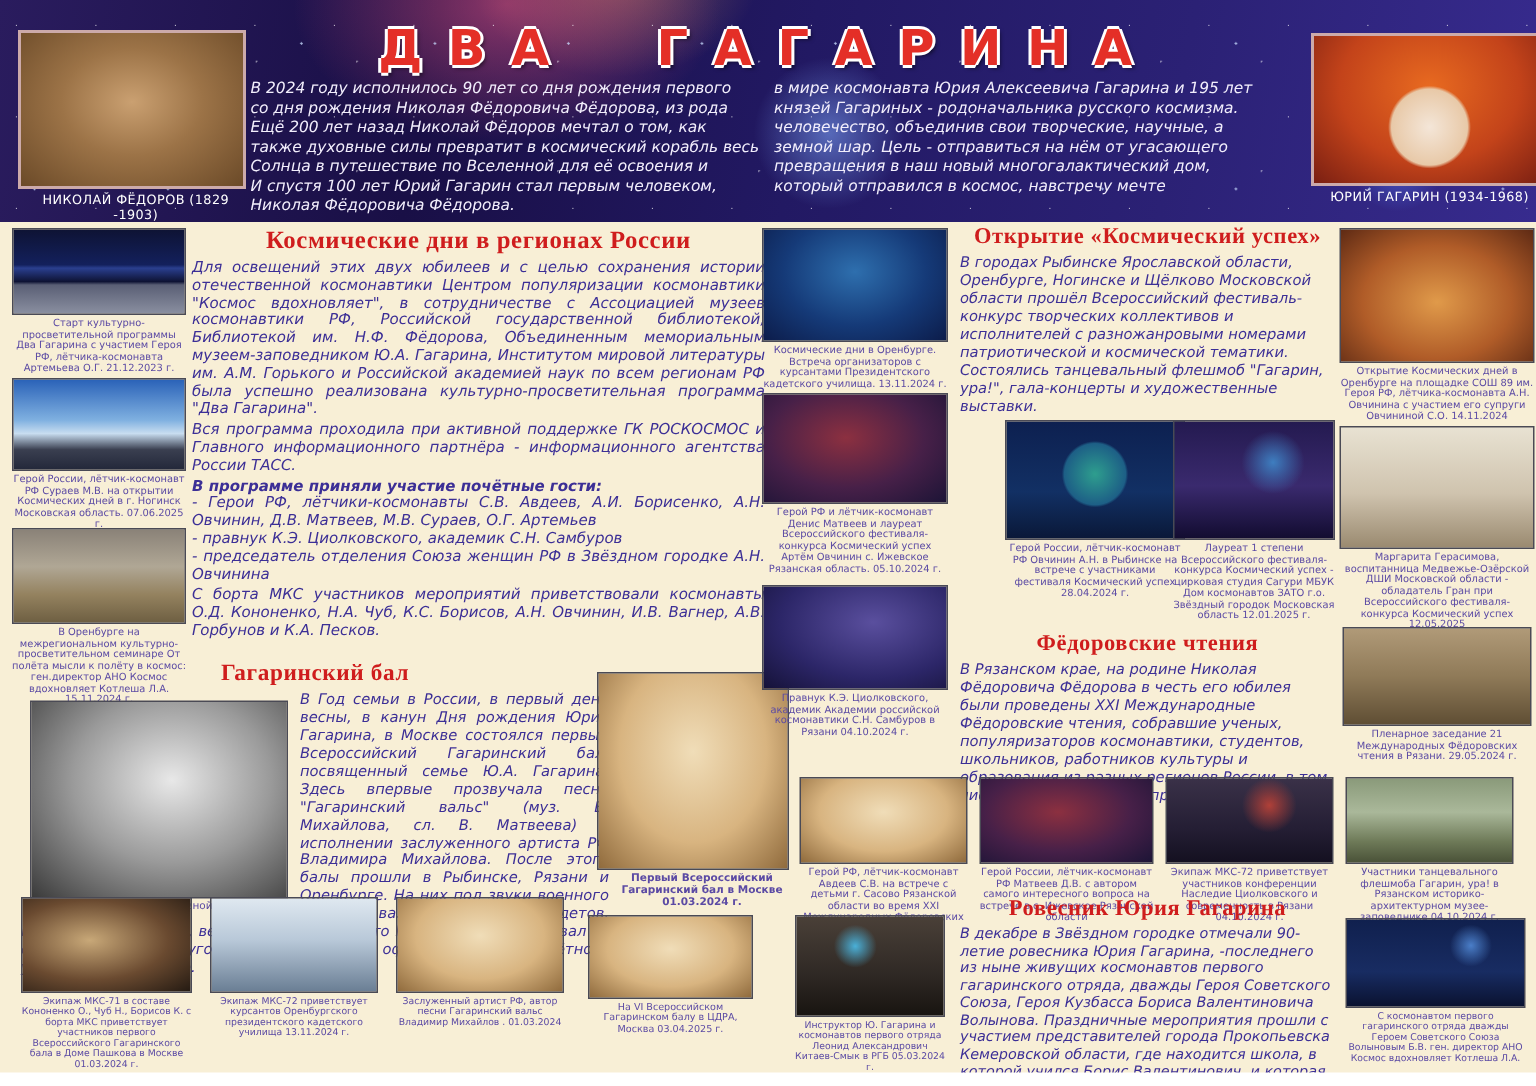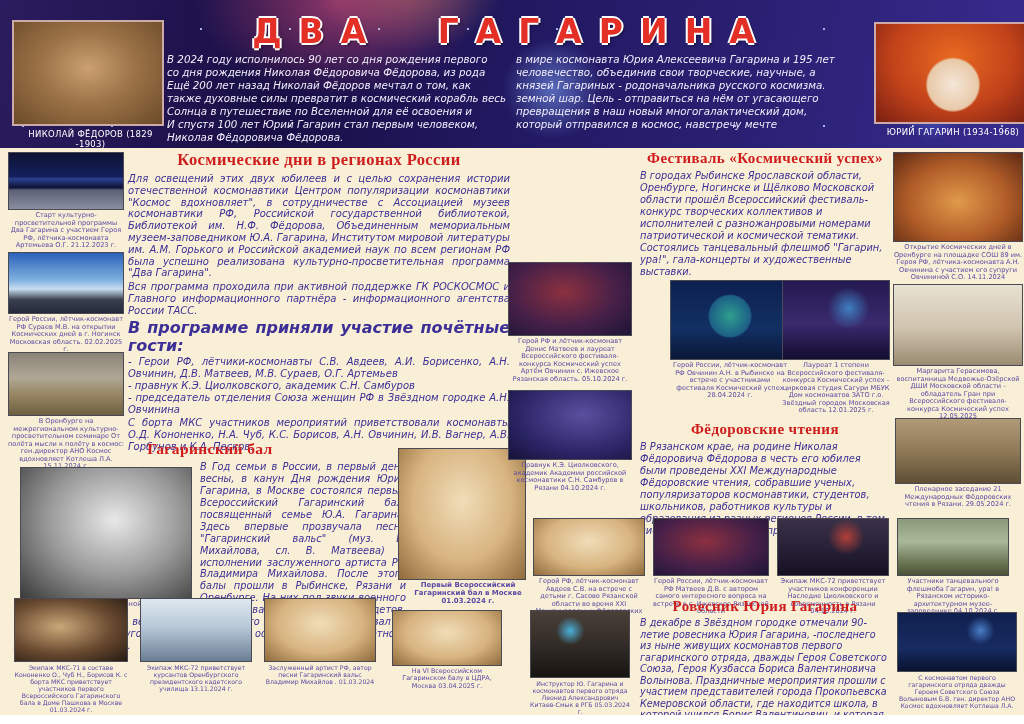--- a/index.html
+++ b/index.html
@@ -82,46 +82,46 @@
       <div>В 2024 году исполнилось 90 лет со дня рождения первого</div>
       <div>со дня рождения Николая Фёдоровича Фёдорова, из рода</div>
       <div>Ещё 200 лет назад Николай Фёдоров мечтал о том, как</div>
       <div>также духовные силы превратит в космический корабль весь</div>
       <div>Солнца в путешествие по Вселенной для её освоения и</div>
       <div>И спустя 100 лет Юрий Гагарин стал первым человеком,</div>
       <div>Николая Фёдоровича Фёдорова.</div>
     </div>
     <div id="introR" class="intro">
       <div>в мире космонавта Юрия Алексеевича Гагарина и 195 лет</div>
+      <div>князей Гагариных - родоначальника русского космизма.</div>
       <div>человечество, объединив свои творческие, научные, а</div>
-      <div>князей Гагариных - родоначальника русского космизма.</div>
       <div>земной шар. Цель - отправиться на нём от угасающего</div>
       <div>превращения в наш новый многогалактический дом,</div>
       <div>который отправился в космос, навстречу мечте</div>
     </div>
   </div>
 
   <div class="card" style="left:8px;top:152px;width:116px;">
     <div class="ph t-tass" style="width:116px;height:58px;"></div>
     <div class="cap">Старт культурно-просветительной программы Два Гагарина с участием Героя РФ, лётчика-космонавта Артемьева О.Г. 21.12.2023 г.</div>
   </div>
   <div class="card" style="left:8px;top:252px;width:116px;">
     <div class="ph t-sky" style="width:116px;height:62px;"></div>
-    <div class="cap">Герой России, лётчик-космонавт РФ Сураев М.В. на открытии Космических дней в г. Ногинск Московская область. 02.02.2025 г.</div>
+    <div class="cap">Герой России, лётчик-космонавт РФ Сураев М.В. на открытии Космических дней в г. Ногинск Московская область. 07.06.2025 г.</div>
   </div>
   <div class="card" style="left:8px;top:352px;width:116px;">
     <div class="ph t-expo" style="width:116px;height:64px;"></div>
     <div class="cap">В Оренбурге на межрегиональном культурно-просветительном семинаре От полёта мысли к полёту в космос: ген.директор АНО Космос вдохновляет Котлеша Л.А. 15.11.2024 г.</div>
   </div>
 
   <div class="col" style="left:128px;top:150px;width:382px;">
     <div class="sec-h" style="font-size:16.5px;">Космические дни в регионах России</div>
     <div class="para" style="font-size:10px;line-height:1.18;margin-top:3px;">Для освещений этих двух юбилеев и с целью сохранения истории отечественной космонавтики Центром популяризации космонавтики "Космос вдохновляет", в сотрудничестве с Ассоциацией музеев космонавтики РФ, Российской государственной библиотекой, Библиотекой им. Н.Ф. Фёдорова, Объединенным мемориальным музеем-заповедником Ю.А. Гагарина, Институтом мировой литературы им. А.М. Горького и Российской академией наук по всем регионам РФ была успешно реализована культурно-просветительная программа "Два Гагарина".</div>
     <div class="para" style="font-size:10px;line-height:1.18;margin-top:2px;">Вся программа проходила при активной поддержке ГК РОСКОСМОС и Главного информационного партнёра - информационного агентства России ТАСС.</div>
-    <div class="para bl" style="font-size:16px;line-height:1.18;margin-top:2px;">В программе приняли участие почётные гости:</div>
+    <div class="para bl" style="font-size:10px;line-height:1.18;margin-top:2px;">В программе приняли участие почётные гости:</div>
     <div class="para" style="font-size:10px;line-height:1.18;">- Герои РФ, лётчики-космонавты С.В. Авдеев, А.И. Борисенко, А.Н. Овчинин, Д.В. Матвеев, М.В. Сураев, О.Г. Артемьев</div>
     <div class="para" style="font-size:10px;line-height:1.18;">- правнук К.Э. Циолковского, академик С.Н. Самбуров</div>
     <div class="para" style="font-size:10px;line-height:1.18;">- председатель отделения Союза женщин РФ в Звёздном городке А.Н. Овчинина</div>
     <div class="para" style="font-size:10px;line-height:1.18;margin-top:2px;">С борта МКС участников мероприятий приветствовали космонавты О.Д. Кононенко, Н.А. Чуб, К.С. Борисов, А.Н. Овчинин, И.В. Вагнер, А.В. Горбунов и К.А. Песков.</div>
   </div>
 
   <div class="col" style="left:14px;top:440px;width:392px;">
     <div class="sec-h" style="font-size:15.5px;">Гагаринский бал</div>
     <div style="margin-top:3px;">
       <div class="card" style="position:relative;float:left;width:172px;margin:6px 8px 2px 6px;">
@@ -130,31 +130,35 @@
       </div>
       <div class="para" style="font-size:9.8px;line-height:1.22;">В Год семьи в России, в первый день весны, в канун Дня рождения Юрия Гагарина, в Москве состоялся первый Всероссийский Гагаринский бал, посвященный семье Ю.А. Гагарина. Здесь впервые прозвучала песня "Гагаринский вальс" (муз. В. Михайлова, сл. В. Матвеева) в исполнении заслуженного артиста РФ Владимира Михайлова. После этого балы прошли в Рыбинске, Рязани и Оренбурге. На них под звуки военного оркестра вальсировали пары кадетов, курсантов, офицеров, ветеранов, как когда-то Юрий Гагарин танцевал со своей будущей супругой на танцплощадке офицерского клуба лётного училища в Оренбурге.</div>
     </div>
   </div>
 
   <div class="card" style="left:398px;top:448px;width:140px;">
     <div class="ph t-warm" style="width:128px;height:132px;"></div>
     <div class="cap bl" style="font-size:7px;">Первый Всероссийский Гагаринский бал в Москве 01.03.2024 г.</div>
   </div>
 
+  <div class="card" style="left:508px;top:152px;width:124px;">
+    <div class="ph t-stage" style="width:124px;height:76px;"></div>
+    <div class="cap">Космические дни в Оренбурге. Встреча организаторов с курсантами Президентского кадетского училища. 13.11.2024 г.</div>
+  </div>
   <div class="card" style="left:508px;top:262px;width:124px;">
     <div class="ph t-meet" style="width:124px;height:74px;"></div>
     <div class="cap">Герой РФ и лётчик-космонавт Денис Матвеев и лауреат Всероссийского фестиваля-конкурса Космический успех Артём Овчинин с. Ижевское Рязанская область. 05.10.2024 г.</div>
   </div>
   <div class="card" style="left:508px;top:390px;width:124px;">
     <div class="ph t-podium" style="width:124px;height:70px;"></div>
     <div class="cap">Правнук К.Э. Циолковского, академик Академии российской космонавтики С.Н. Самбуров в Рязани 04.10.2024 г.</div>
   </div>
 
   <div class="col" style="left:640px;top:150px;width:250px;height:128px;overflow:hidden;">
-    <div class="sec-h" style="font-size:15px;">Фестиваль «Космический успех»</div>
+    <div class="sec-h" style="font-size:15px;">Открытие «Космический успех»</div>
     <div class="para" style="font-size:9.8px;line-height:1.22;margin-top:3px;text-align:left;">В городах Рыбинске Ярославской области, Оренбурге, Ногинске и Щёлково Московской области прошёл Всероссийский фестиваль-конкурс творческих коллективов и исполнителей с разножанровыми номерами патриотической и космической тематики. Состоялись танцевальный флешмоб "Гагарин, ура!", гала-концерты и художественные выставки.</div>
   </div>
 
   <div class="card" style="left:654px;top:280px;width:120px;padding-left:16px;">
     <div class="ph t-fest" style="width:120px;height:80px;"></div>
     <div class="cap">Герой России, лётчик-космонавт РФ Овчинин А.Н. в Рыбинске на встрече с участниками фестиваля Космический успех 28.04.2024 г.</div>
   </div>
   <div class="card" style="left:782px;top:280px;width:108px;">
     <div class="ph t-circus" style="width:108px;height:80px;"></div>
     <div class="cap">Лауреат 1 степени Всероссийского фестиваля-конкурса Космический успех - цирковая студия Сагури МБУК Дом космонавтов ЗАТО г.о. Звёздный городок Московская область 12.01.2025 г.</div>

